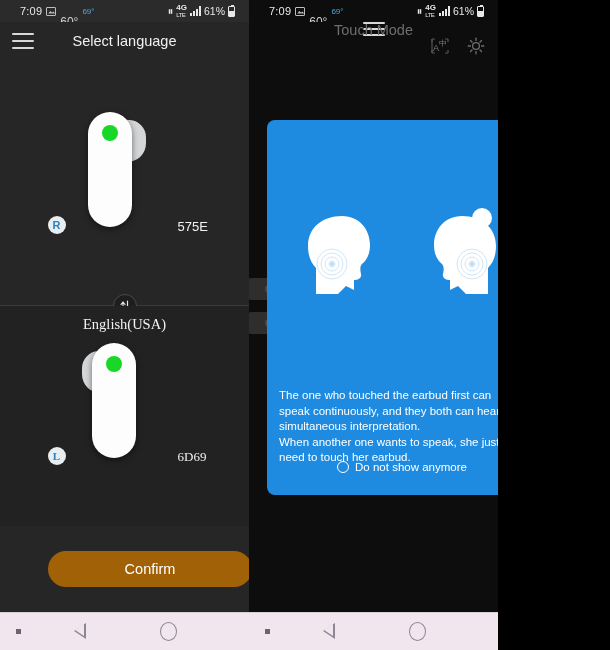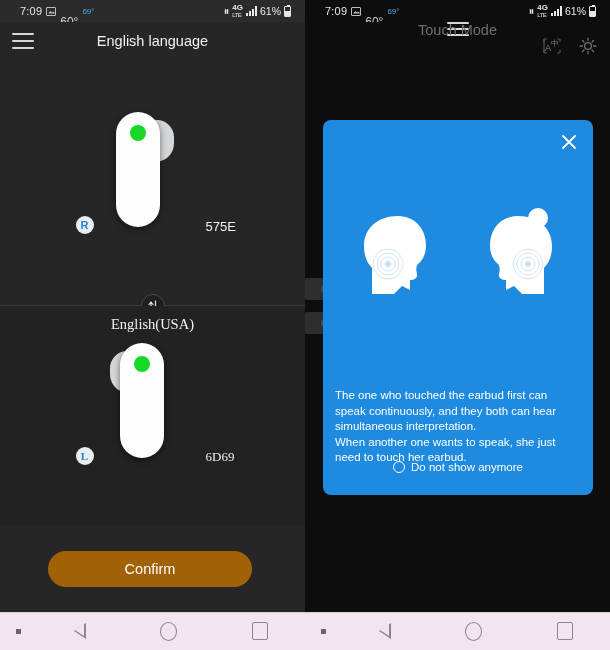--- a/index.html
+++ b/index.html
@@ -2,21 +2,21 @@
 <html><head>
 <meta charset="utf-8">
 <style>
   * { box-sizing: border-box; margin: 0; padding: 0; }
   html, body {
     width: 610px; height: 650px;
     background: #000;
     font-family: "Liberation Sans", sans-serif;
     overflow: hidden;
   }
-  .screens { display: flex; width: 610px; height: 650px; }
+  .screens { display: flex; width: 498px; height: 650px; }
   .phone { position: relative; width: 305px; height: 650px; overflow: hidden; }
   .phone.left  { background: #262626; }
   .phone.right { background: #0d0d0d; }
 
   
   .statusbar {
     height: 22px; display: flex; align-items: center;
     padding: 0 8px; font-size: 10.5px; color: #e8e8e8;
     position: relative; z-index: 5;
   }
@@ -159,21 +159,21 @@
         <span class="ico-batt"></span>
       </div>
     </div>
 
     <div class="appbar">
       <div class="hamburger">
           <span></span>
           <span></span>
           <span></span>
         </div>
-      <div class="appbar-title">English language</div>
+      <div class="appbar-title">Select language</div>
     </div>
 
     <div class="lang-block top">
       <div class="bud-wrap">
         <div class="bud-fin right"></div>
         <div class="bud-body r">
           <div class="bud-led"></div>
         </div>
         <div class="side-badge r">R</div>
         <div class="bud-serial">575E</div>

